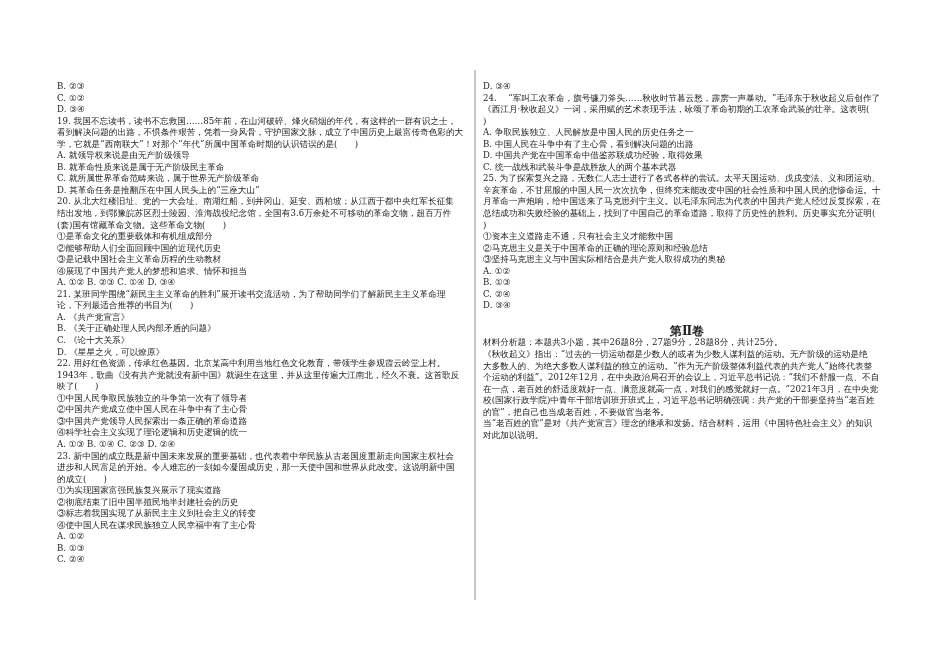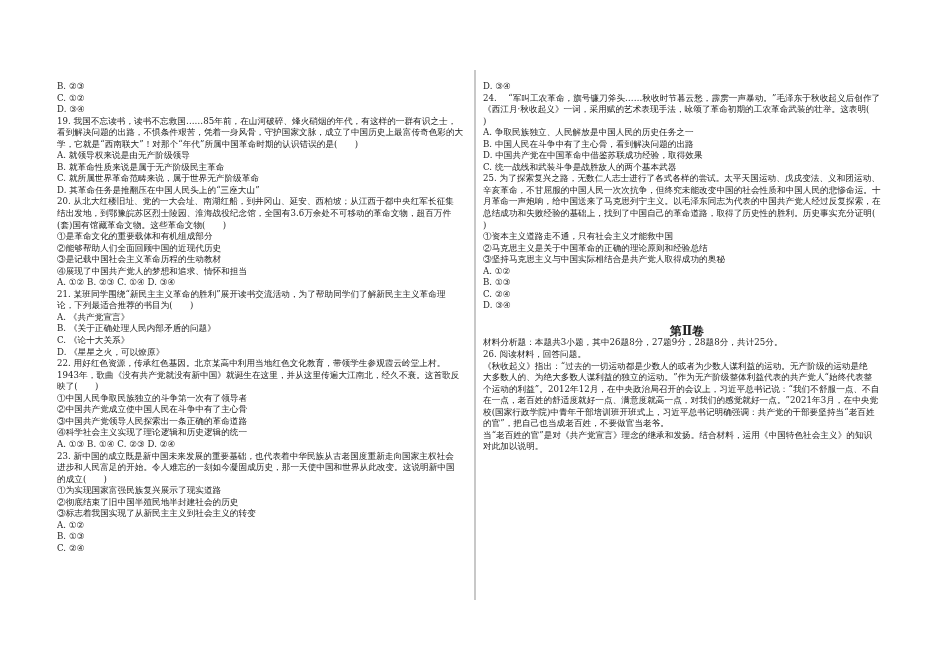--- a/index.html
+++ b/index.html
@@ -49,20 +49,21 @@
   <div class="ln">②中国共产党成立使中国人民在斗争中有了主心骨</div>
   <div class="ln">③中国共产党领导人民探索出一条正确的革命道路</div>
   <div class="ln">④科学社会主义实现了理论逻辑和历史逻辑的统一</div>
   <div class="ln">A. ①③ B. ①④ C. ②③ D. ②④</div>
   <div class="ln">23. 新中国的成立既是新中国未来发展的重要基础，也代表着中华民族从古老国度重新走向国家主权社会</div>
   <div class="ln">进步和人民富足的开始。令人难忘的一刻如今凝固成历史，那一天使中国和世界从此改变。这说明新中国</div>
   <div class="ln">的成立(　　)</div>
   <div class="ln">①为实现国家富强民族复兴展示了现实道路</div>
   <div class="ln">②彻底结束了旧中国半殖民地半封建社会的历史</div>
   <div class="ln">③标志着我国实现了从新民主主义到社会主义的转变</div>
+  <div class="ln">④使中国人民在谋求民族独立人民幸福中有了主心骨</div>
   <div class="ln">A. ①②</div>
   <div class="ln">B. ①③</div>
   <div class="ln">C. ②④</div>
 </div>
 
 <div class="col col-right">
   <div class="ln">D. ③④</div>
   <div class="ln">24. 　“军叫工农革命，旗号镰刀斧头……秋收时节暮云愁，霹雳一声暴动。”毛泽东于秋收起义后创作了</div>
   <div class="ln">《西江月·秋收起义》一词，采用赋的艺术表现手法，咏颂了革命初期的工农革命武装的壮举。这表明(</div>
   <div class="ln">)</div>
@@ -79,21 +80,20 @@
   <div class="ln">②马克思主义是关于中国革命的正确的理论原则和经验总结</div>
   <div class="ln">③坚持马克思主义与中国实际相结合是共产党人取得成功的奥秘</div>
   <div class="ln">A. ①②</div>
   <div class="ln">B. ①③</div>
   <div class="ln">C. ②④</div>
   <div class="ln">D. ③④</div>
 
   <div class="sec-title">第Ⅱ卷</div>
 
   <div class="ln">材料分析题：本题共3小题，其中26题8分，27题9分，28题8分，共计25分。</div>
-  <div class="ln">26. 阅读材料，回答问题。</div>
   <div class="ln">《秋收起义》指出：“过去的一切运动都是少数人的或者为少数人谋利益的运动。无产阶级的运动是绝</div>
   <div class="ln">大多数人的、为绝大多数人谋利益的独立的运动。”作为无产阶级整体利益代表的共产党人“始终代表整</div>
   <div class="ln">个运动的利益”。2012年12月，在中央政治局召开的会议上，习近平总书记说：“我们不舒服一点、不自</div>
   <div class="ln">在一点，老百姓的舒适度就好一点、满意度就高一点，对我们的感觉就好一点。”2021年3月，在中央党</div>
   <div class="ln">校(国家行政学院)中青年干部培训班开班式上，习近平总书记明确强调：共产党的干部要坚持当“老百姓</div>
   <div class="ln">的官”，把自己也当成老百姓，不要做官当老爷。</div>
   <div class="ln">当“老百姓的官”是对《共产党宣言》理念的继承和发扬。结合材料，运用《中国特色社会主义》的知识</div>
   <div class="ln">对此加以说明。</div>
 </div>
 

